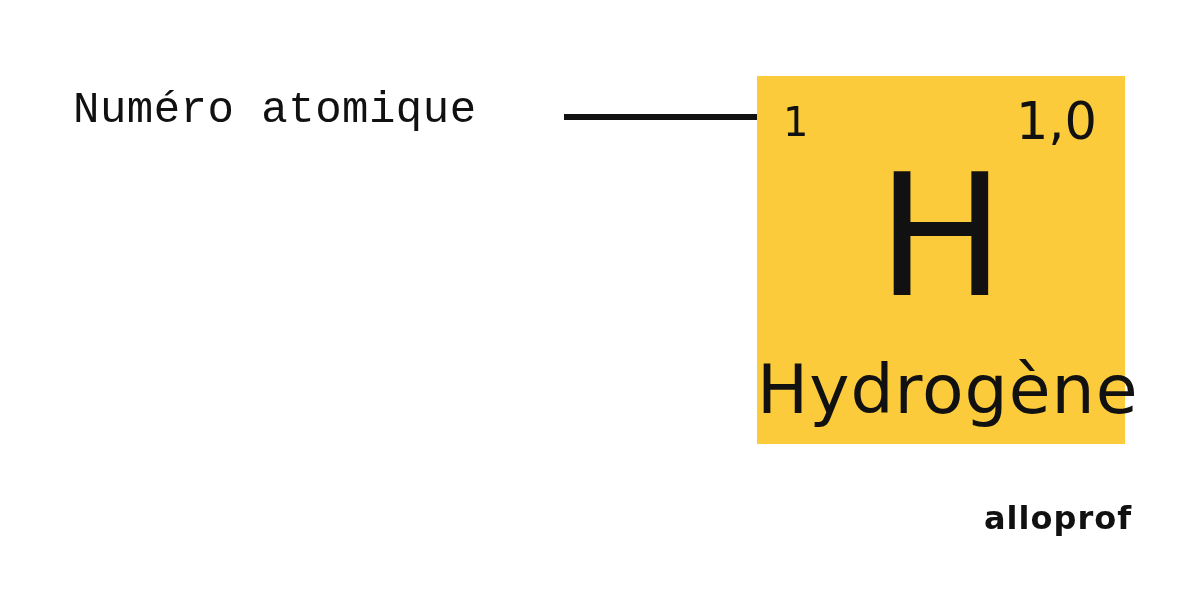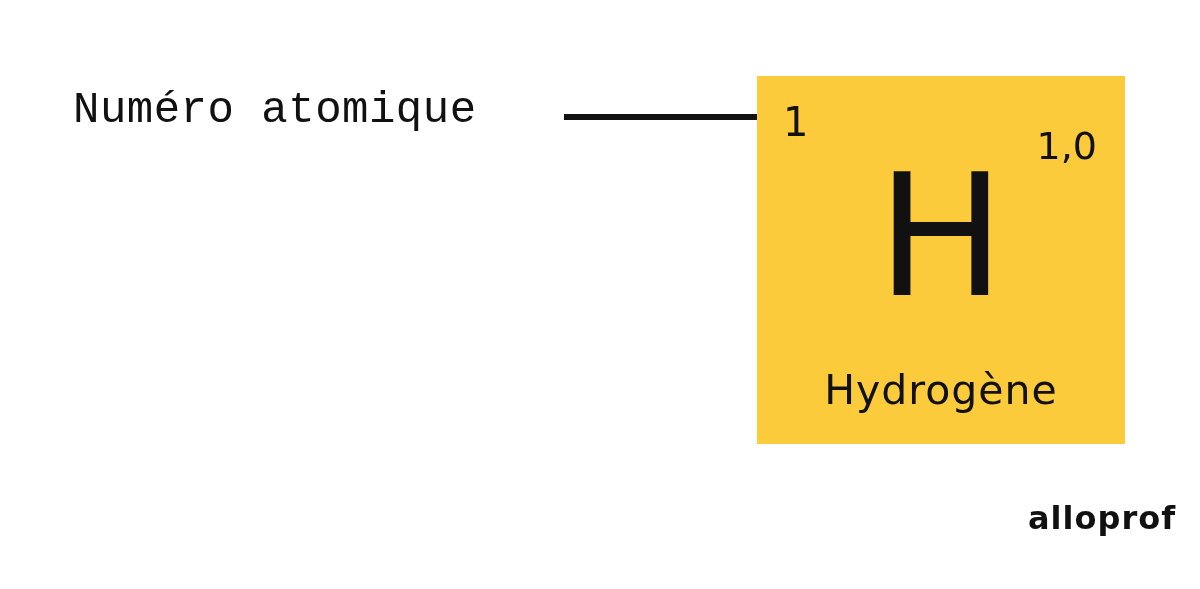--- a/index.html
+++ b/index.html
@@ -2,24 +2,24 @@
 <html><head>
 <meta charset="utf-8">
 <style>
   html, body { margin:0; padding:0; }
   body { width:1200px; height:589px; background:#ffffff; position:relative; overflow:hidden;
          font-family:"DejaVu Sans", sans-serif; color:#111; }
   .label { position:absolute; left:73px; top:84px; font-size:44px; line-height:52px; color:#111; letter-spacing:0.5px;font-family:Liberation Mono, monospace; }
   .connector { position:absolute; left:564px; top:114px; width:194px; height:6px; background:#111; }
   .tile { position:absolute; left:757px; top:76px; width:368px; height:368px; }
   .num { position:absolute; left:26px; top:22px; font-size:40px; line-height:48px; color:#111; }
-  .mass { position:absolute; right:28px; top:22px; font-size:38px; line-height:48px; color:#111;margin-top:24px; }
+  .mass { position:absolute; right:28px; top:22px; font-size:51px; line-height:48px; color:#111; }
   .sym { position:absolute; left:0; right:0; top:70px; text-align:center; font-size:170px; line-height:180px; color:#111; }
-  .name { position:absolute; left:0; right:0; top:284px; text-align:center; font-size:41px; line-height:60px; color:#111; letter-spacing:1px; }
-  .logo { position:absolute; left:984px; top:498px; font-size:32px; font-weight:bold; line-height:40px; color:#111; letter-spacing:1px;margin-left:44px; }
+  .name { position:absolute; left:0; right:0; top:284px; text-align:center; font-size:68px; line-height:60px; color:#111; letter-spacing:1px; }
+  .logo { position:absolute; left:984px; top:498px; font-size:32px; font-weight:bold; line-height:40px; color:#111; letter-spacing:1px; }
 </style>
 </head>
 <body>
 
 <div class="label">Numéro atomique</div>
 <div class="connector"></div>
 
 <div class="tile" style="background: rgb(252, 203, 59);">
   <div class="num">1</div>
   <div class="mass">1,0</div>

